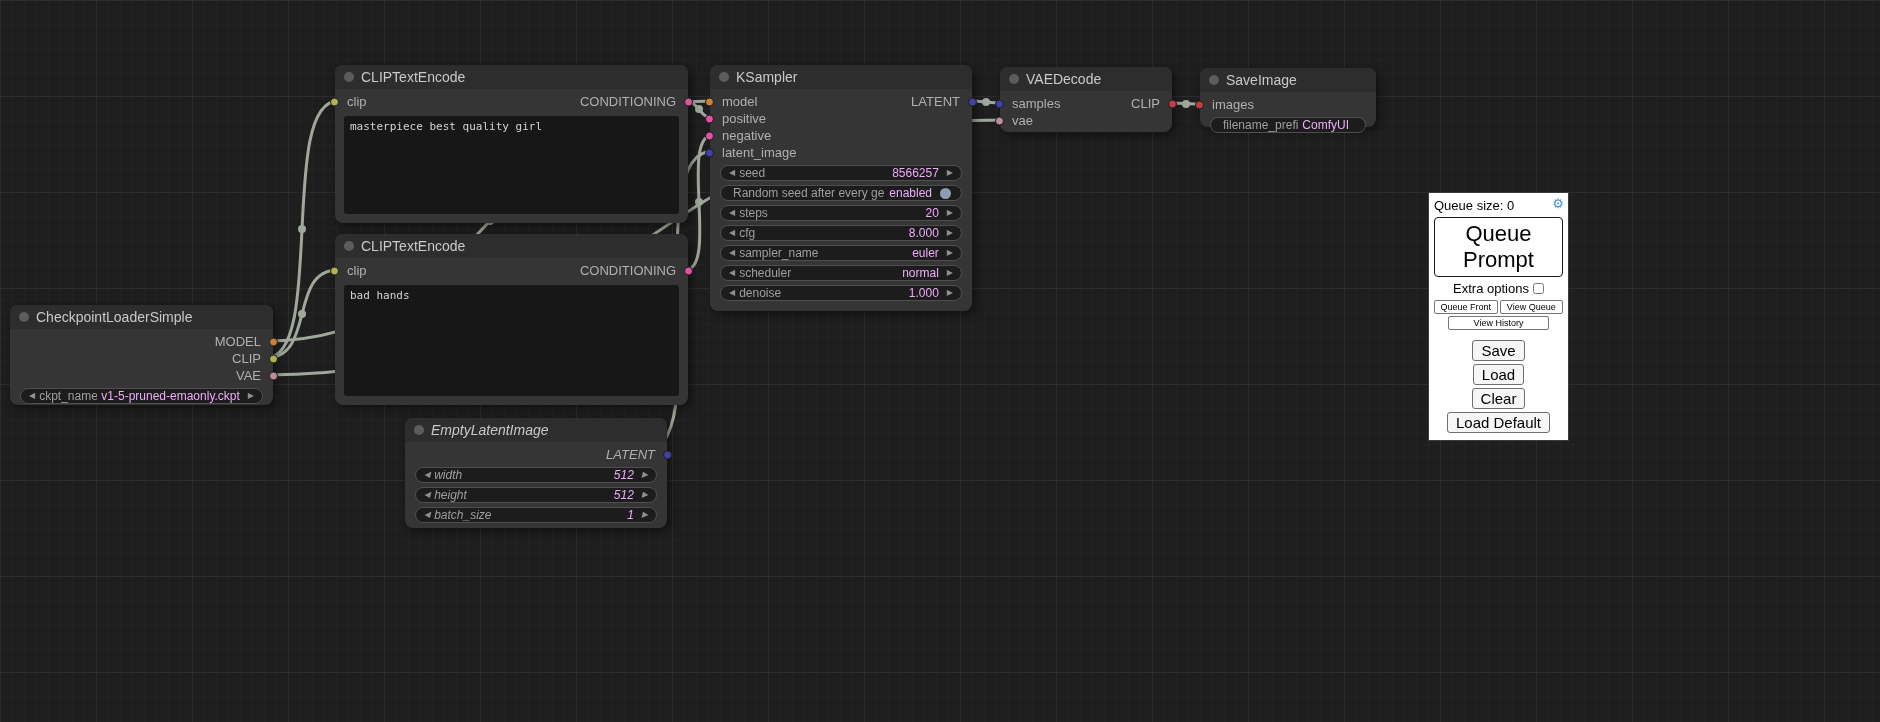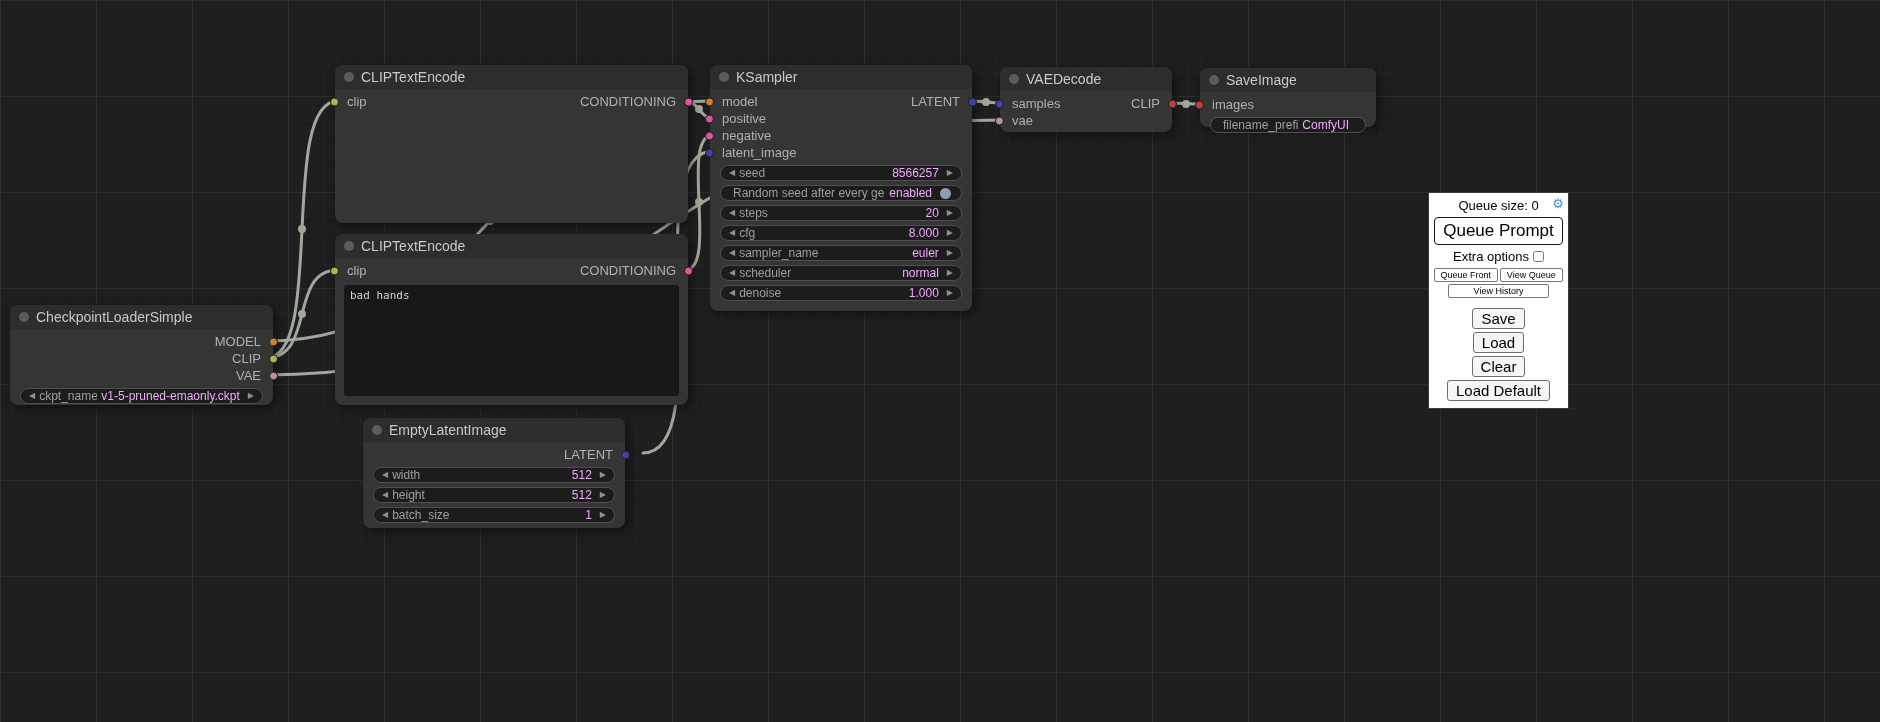--- a/index.html
+++ b/index.html
@@ -36,30 +36,30 @@
   .arrow{font-size:8px;color:#8f8f8f;padding:0 4px;line-height:1;cursor:pointer;}
   .wlabel{color:#9f9f9f;white-space:nowrap;overflow:hidden;}
   .wvalue{margin-left:auto;color:#f0abfc;white-space:nowrap;padding:0 4px;}
   .knob{width:11px;height:11px;border-radius:50%;margin-left:4px;margin-right:-2px;flex:0 0 auto;background:#8f9cb3;}
   .prompt-text{flex:1;margin:6px 9px 9px;background:#171717;border:none;border-radius:3px;color:#d4d4d4;
     font-family:"DejaVu Sans Mono",monospace;font-size:11px;padding:4px 6px;resize:none;outline:none;}
   
   .n-checkpoint{left:10px;top:305px;width:263px;height:100px;}
   .n-clip-pos{left:335px;top:65px;width:353px;height:158px;}
   .n-clip-neg{left:335px;top:234px;width:353px;height:171px;}
-  .n-latent{left:363px;top:418px;width:262px;height:110px;}
+  .n-latent{left:405px;top:418px;width:262px;height:110px;font-style:italic;}
   .n-ksampler{left:710px;top:65px;width:262px;height:246px;}
   .n-vae{left:1000px;top:67px;width:172px;height:65px;text-align:center;}
   .n-save{left:1200px;top:68px;width:176px;height:59px;}
   
   .menu{position:absolute;left:1428px;top:192px;width:141px;z-index:3;background:#fff;
     border:1px solid #3c3c3c;padding:3px 5px 7px;color:#000;display:flex;flex-direction:column;}
-  .menu-header{position:relative;text-align:center;font-size:13px;padding:2px 0 3px;}
+  .menu-header{position:relative;font-size:13px;padding:2px 0 3px;}
   .gear{position:absolute;right:-1px;top:0;font-size:13px;color:#4a90d9;cursor:pointer;line-height:1.2;}
-  .queue-prompt{font-size:17px;padding:3px 0;margin:1px 0 3px;background:#fff;border:1px solid #1a1a1a;
+  .queue-prompt{font-size:22px;padding:3px 0;margin:1px 0 3px;background:#fff;border:1px solid #1a1a1a;
     border-radius:4px;color:#000;font-family:inherit;width:100%;cursor:pointer;}
   .extra{display:flex;justify-content:center;align-items:center;gap:4px;font-size:13px;margin:1px 0 3px;}
   .extra input{width:11px;height:11px;margin:0;}
   .btn-row{display:flex;gap:2px;margin:1px 0;}
   .sbtn{flex:1;font-size:9px;padding:1px 0;background:#fff;border:1px solid #777;border-radius:2px;
     font-family:inherit;color:#000;cursor:pointer;white-space:nowrap;}
   .hist{flex:none;width:78%;margin:0 auto;}
   .stack{display:flex;flex-direction:column;align-items:center;gap:3px;margin-top:9px;}
   .mbtn{font-size:15px;padding:1px 8px;background:#f6f6f6;border:1px solid #6e6e6e;border-radius:3px;
     font-family:inherit;color:#000;cursor:pointer;}
@@ -124,20 +124,21 @@
     </div>
     <div class="slot-area">
       <div class="slot-row">
         <span class="dot in-dot" style="background: rgb(178, 178, 83);"></span>
         <span class="slot-label">clip</span>
         <span class="spacer"></span>
         <span class="slot-label">CONDITIONING</span>
         <span class="dot out-dot" style="background: rgb(227, 81, 164);"></span>
       </div>
     </div>
+    <textarea class="prompt-text" spellcheck="false" style="">masterpiece best quality girl</textarea>
   </div>
 
   <div class="node n-clip-neg">
     <div class="node-title">
       <span class="title-dot"></span>
       <span>CLIPTextEncode</span>
     </div>
     <div class="slot-area">
       <div class="slot-row">
         <span class="dot in-dot" style="background: rgb(178, 178, 83);"></span>

